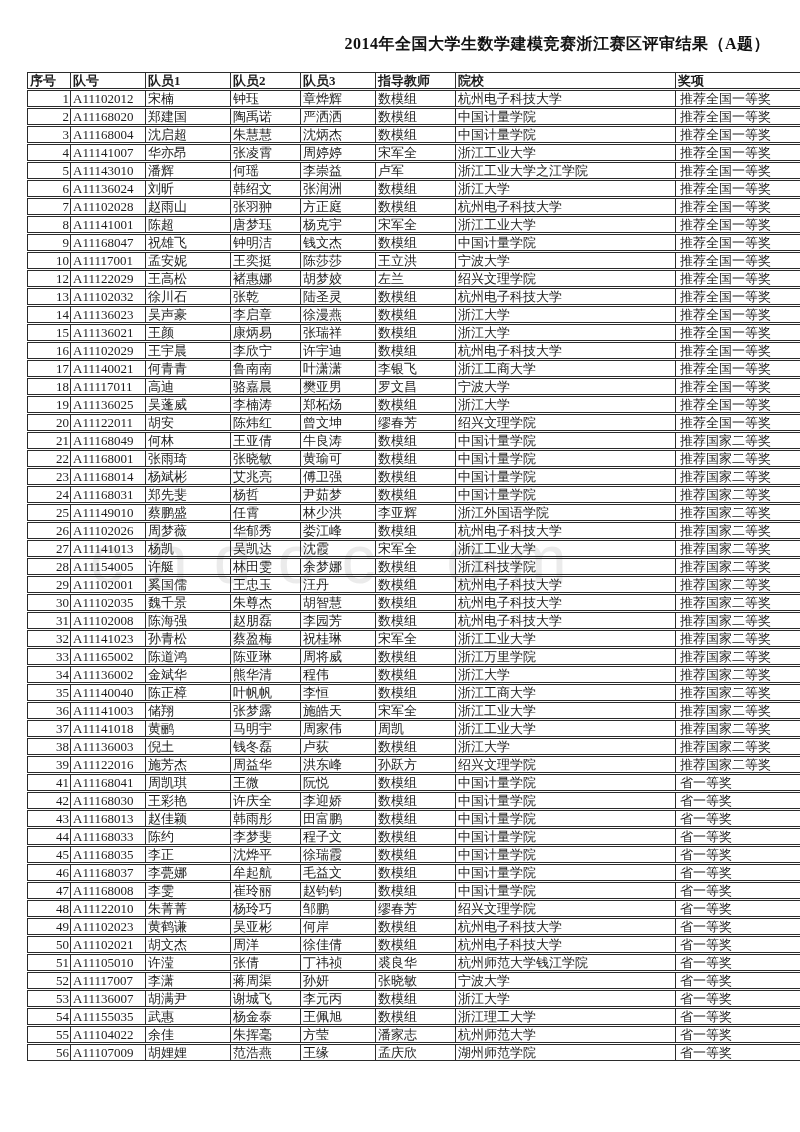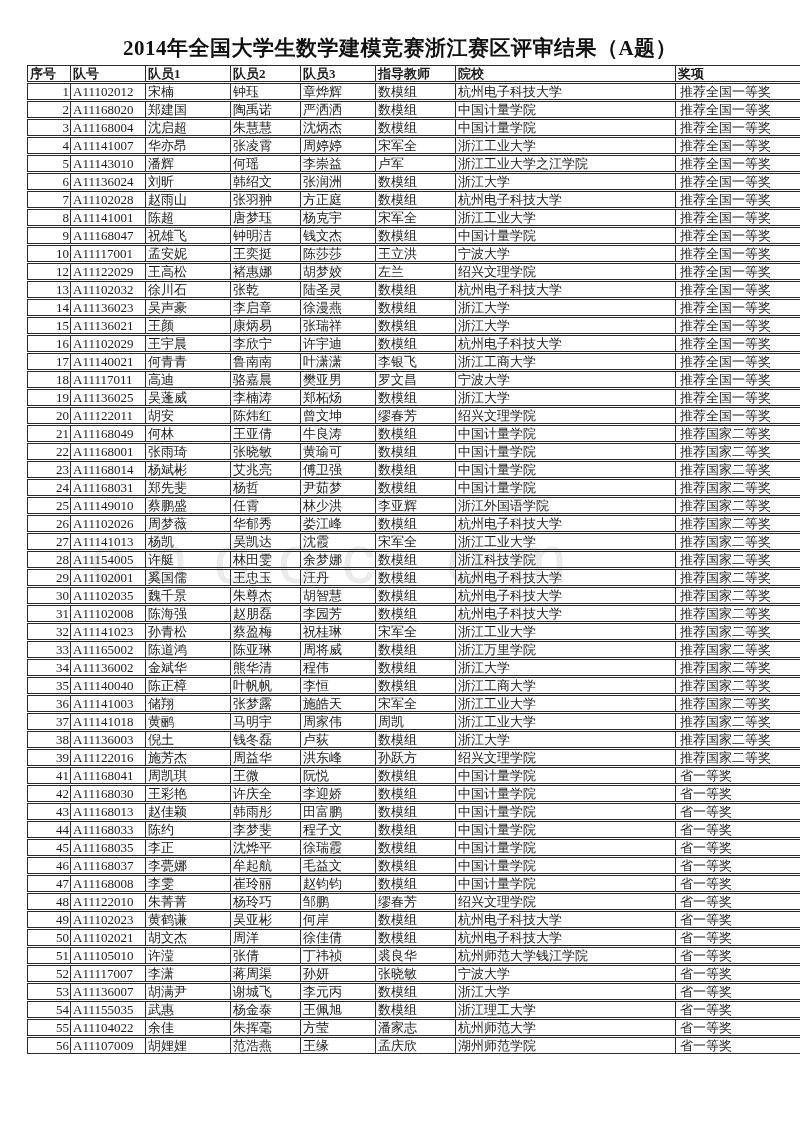--- a/index.html
+++ b/index.html
@@ -5,23 +5,23 @@
   html,body{margin:0;padding:0;}
   body{
     width:800px;height:1132px;
     background:#ffffff;
     font-family:"Liberation Serif","DejaVu Serif",serif;
     color:#1c1c1c;
     position:relative;
     overflow:hidden;
   }
   .page-title{
-    margin:34px 30px 2px 30px;
-    text-align:center;
-    font-size:21px;
+    margin:34px 30px 16px 30px;
+    text-align:right;
+    font-size:16px;
     font-weight:bold;
     color:#111;
     letter-spacing:0.5px;
   }
   table.results{
     margin-left:27px;
     border-collapse:separate;
     border-spacing:0 1px;
     table-layout:fixed;
     width:733px;

